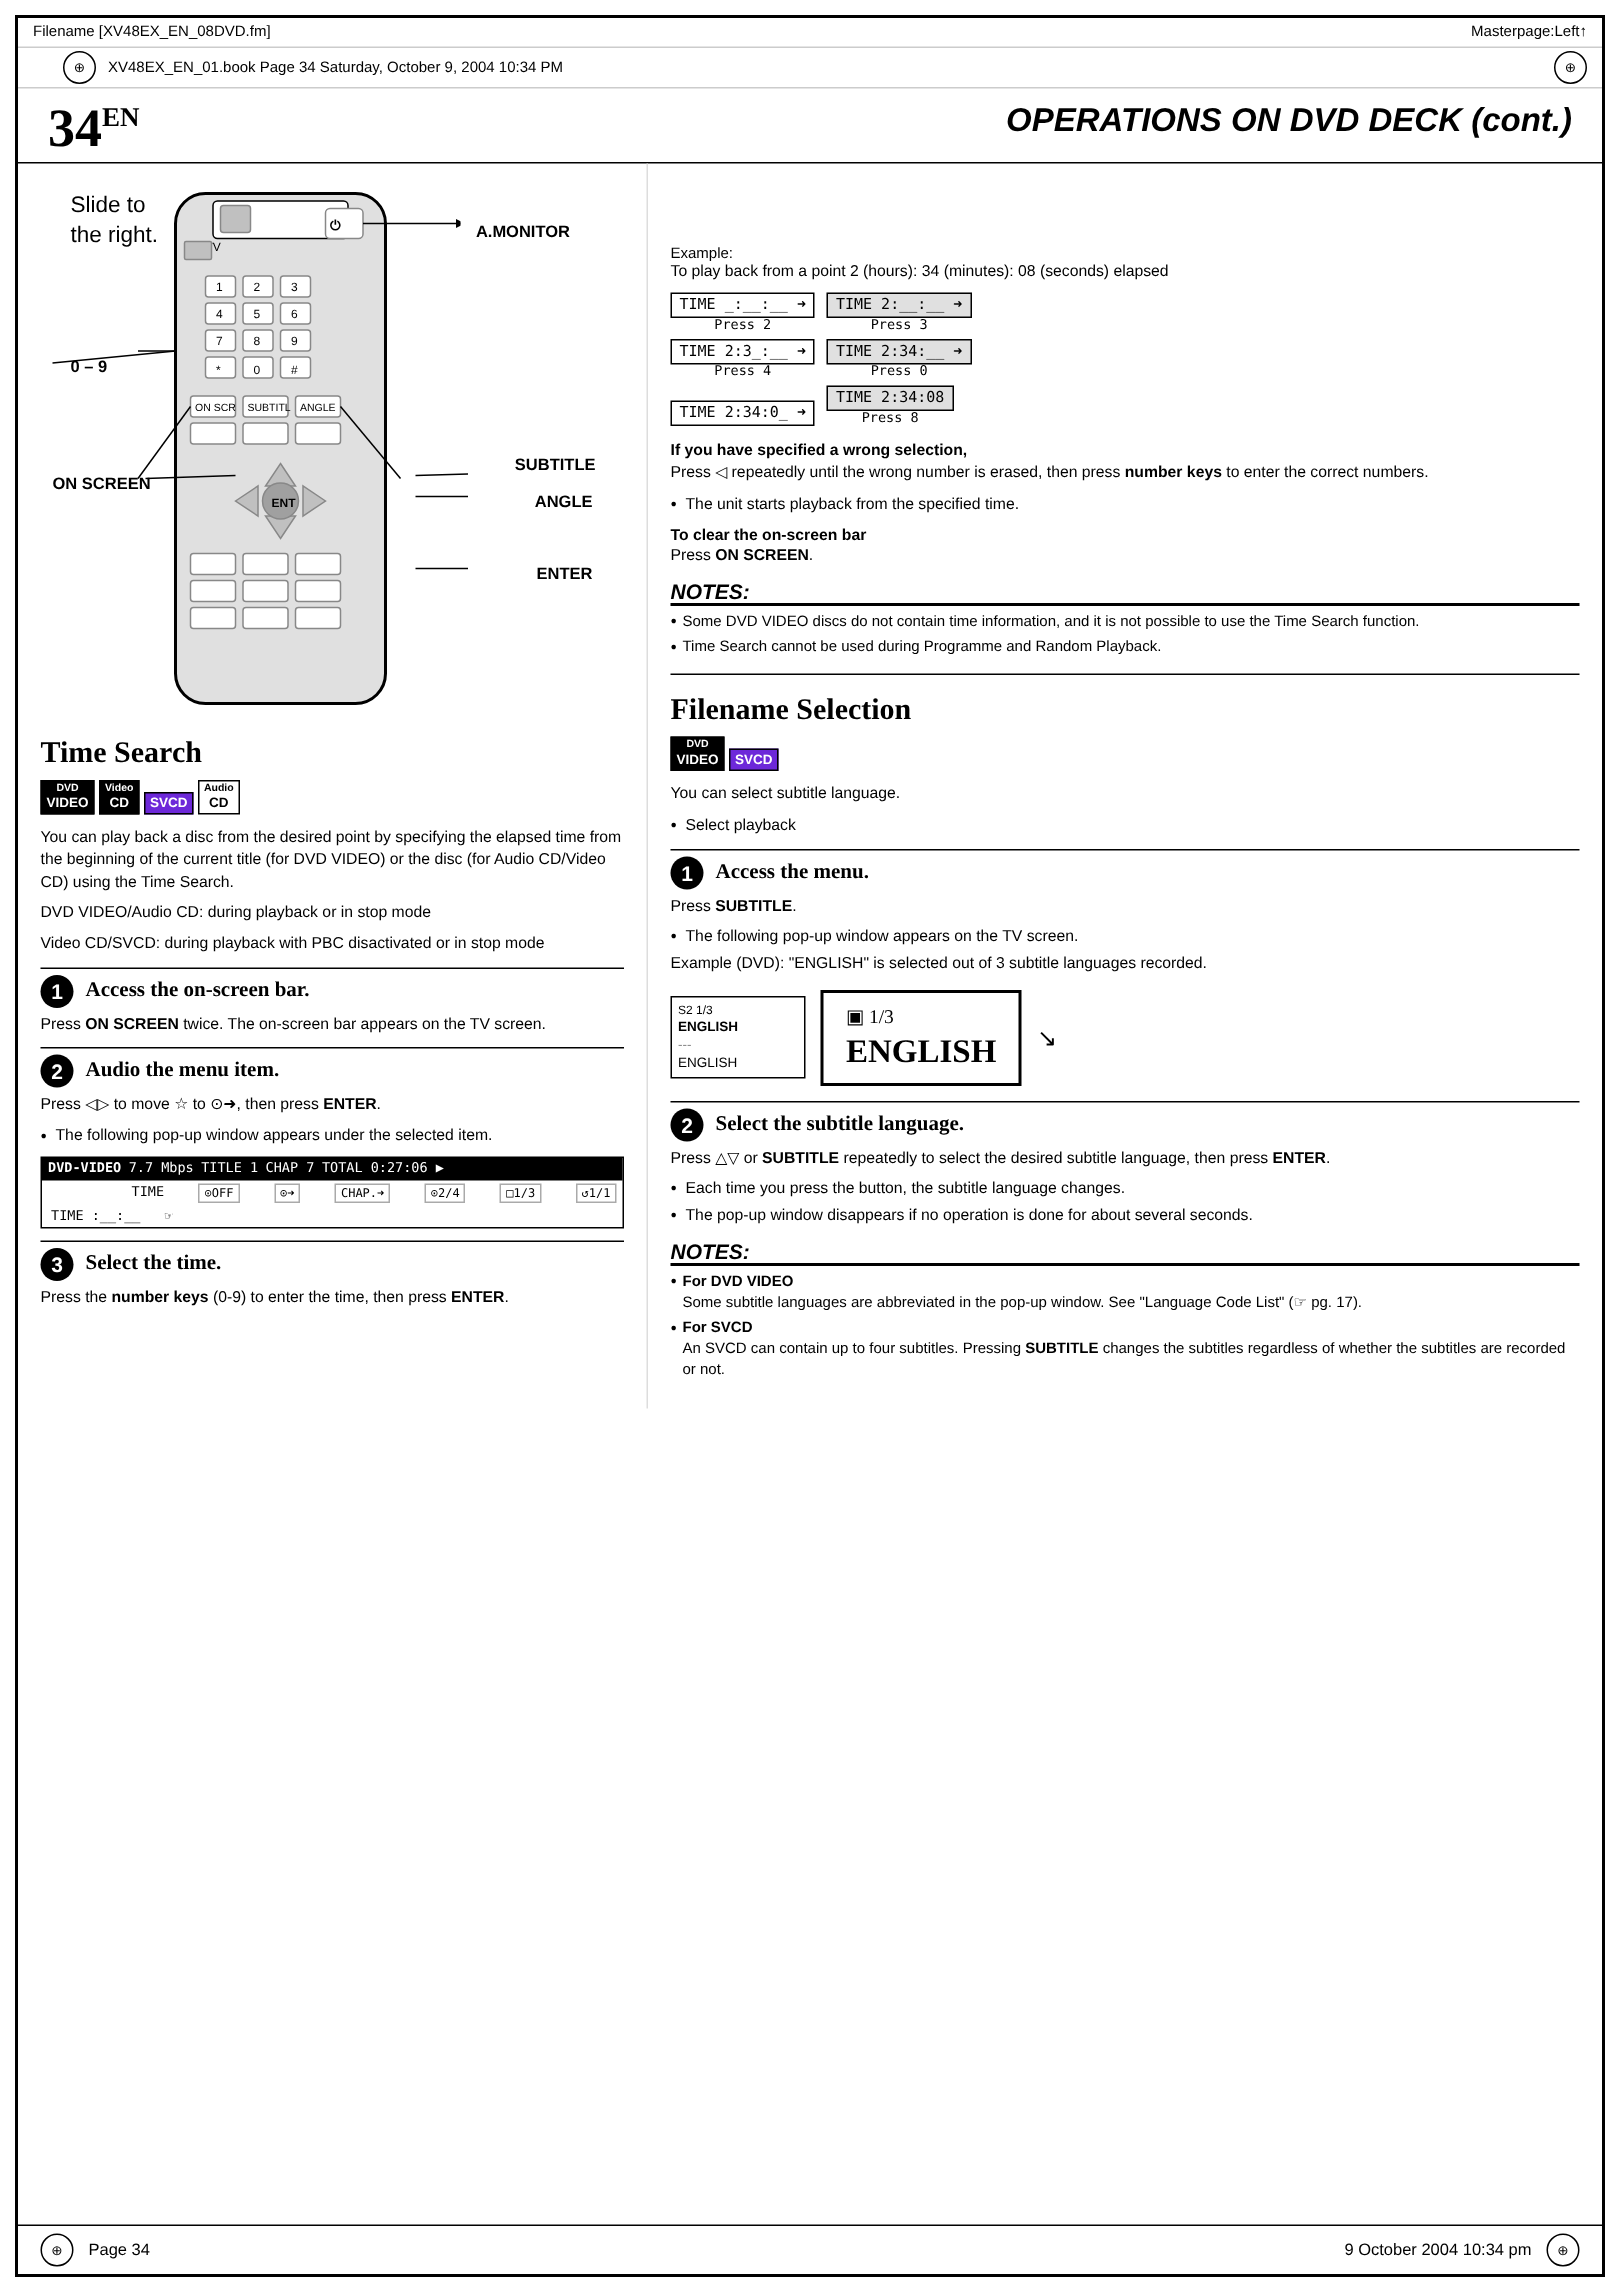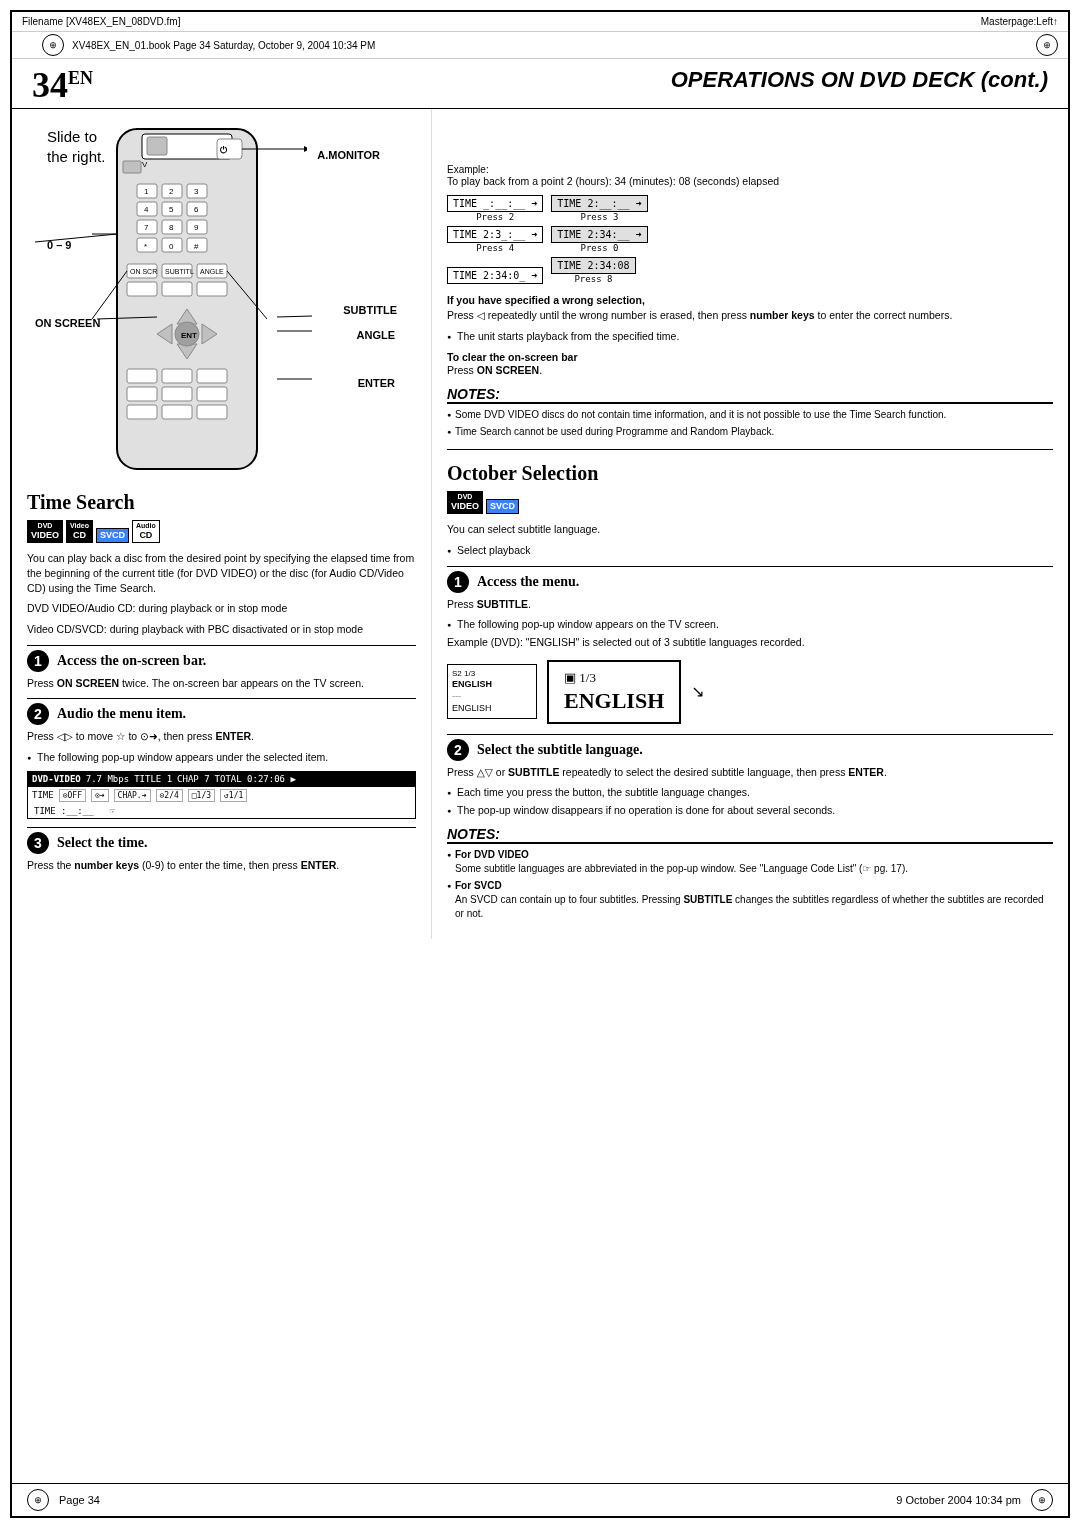--- a/index.html
+++ b/index.html
@@ -129,21 +129,21 @@
     .badge-small {
       font-size: 7px;
     }
 
     .badge-video-cd {
       background: #000;
       color: #fff;
     }
 
     .badge-svcd {
-      background: #3b82f6;
+      background: #6d28d9;
       color: #fff;
     }
 
     .badge-audio-cd {
       background: #fff;
       color: #000;
       border: 1.5px solid #000;
     }
 
     
@@ -204,22 +204,23 @@
       font-size: 9px;
       gap: 5px;
       align-items: center;
     }
 
     .onscreen-bottom-row {
       display: flex;
       border-top: 1px solid #000;
       padding: 2px 4px;
       font-size: 9px;
-      gap: 5px;
-      align-items: center;
+      gap: 23px;
+      align-items: center;
+      justify-content: flex-end;
     }
 
     .onscreen-item-box {
       border: 1px solid #aaa;
       padding: 1px 3px;
       font-size: 8px;
     }
 
     
     .notes-section {
@@ -675,21 +676,21 @@
 
         <div class="notes-section">
           <div class="notes-heading">NOTES:</div>
           <div class="note-item">Some DVD VIDEO discs do not contain time information, and it is not possible to use the Time Search function.</div>
           <div class="note-item">Time Search cannot be used during Programme and Random Playback.</div>
         </div>
       </div>
 
       <hr>
 
-      <div class="section-heading">October Selection</div>
+      <div class="section-heading">Filename Selection</div>
 
       <div class="format-badges">
         <div class="badge badge-dvd">
           <div class="badge-small">DVD</div>
           <div>VIDEO</div>
         </div>
         <div class="badge badge-svcd">SVCD</div>
       </div>
 
       <div class="body-text">You can select subtitle language.</div>

